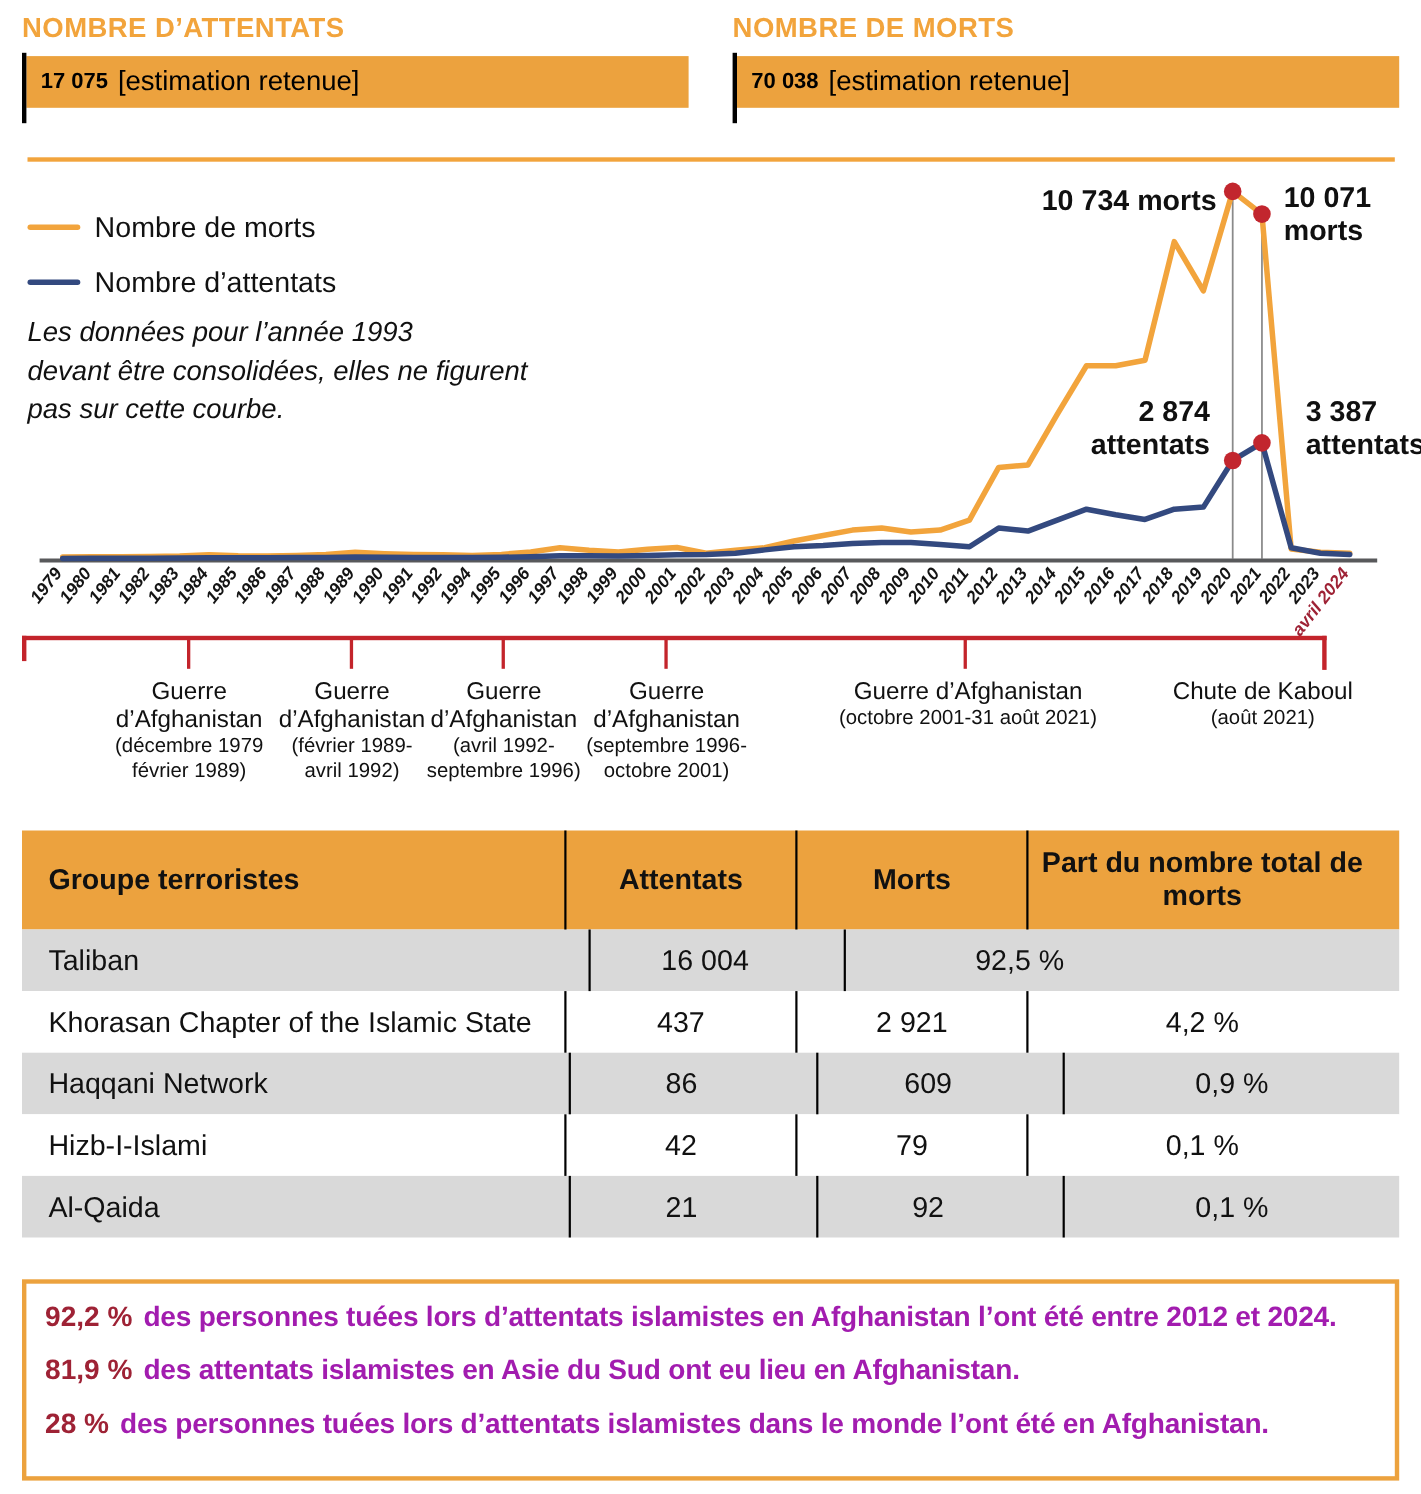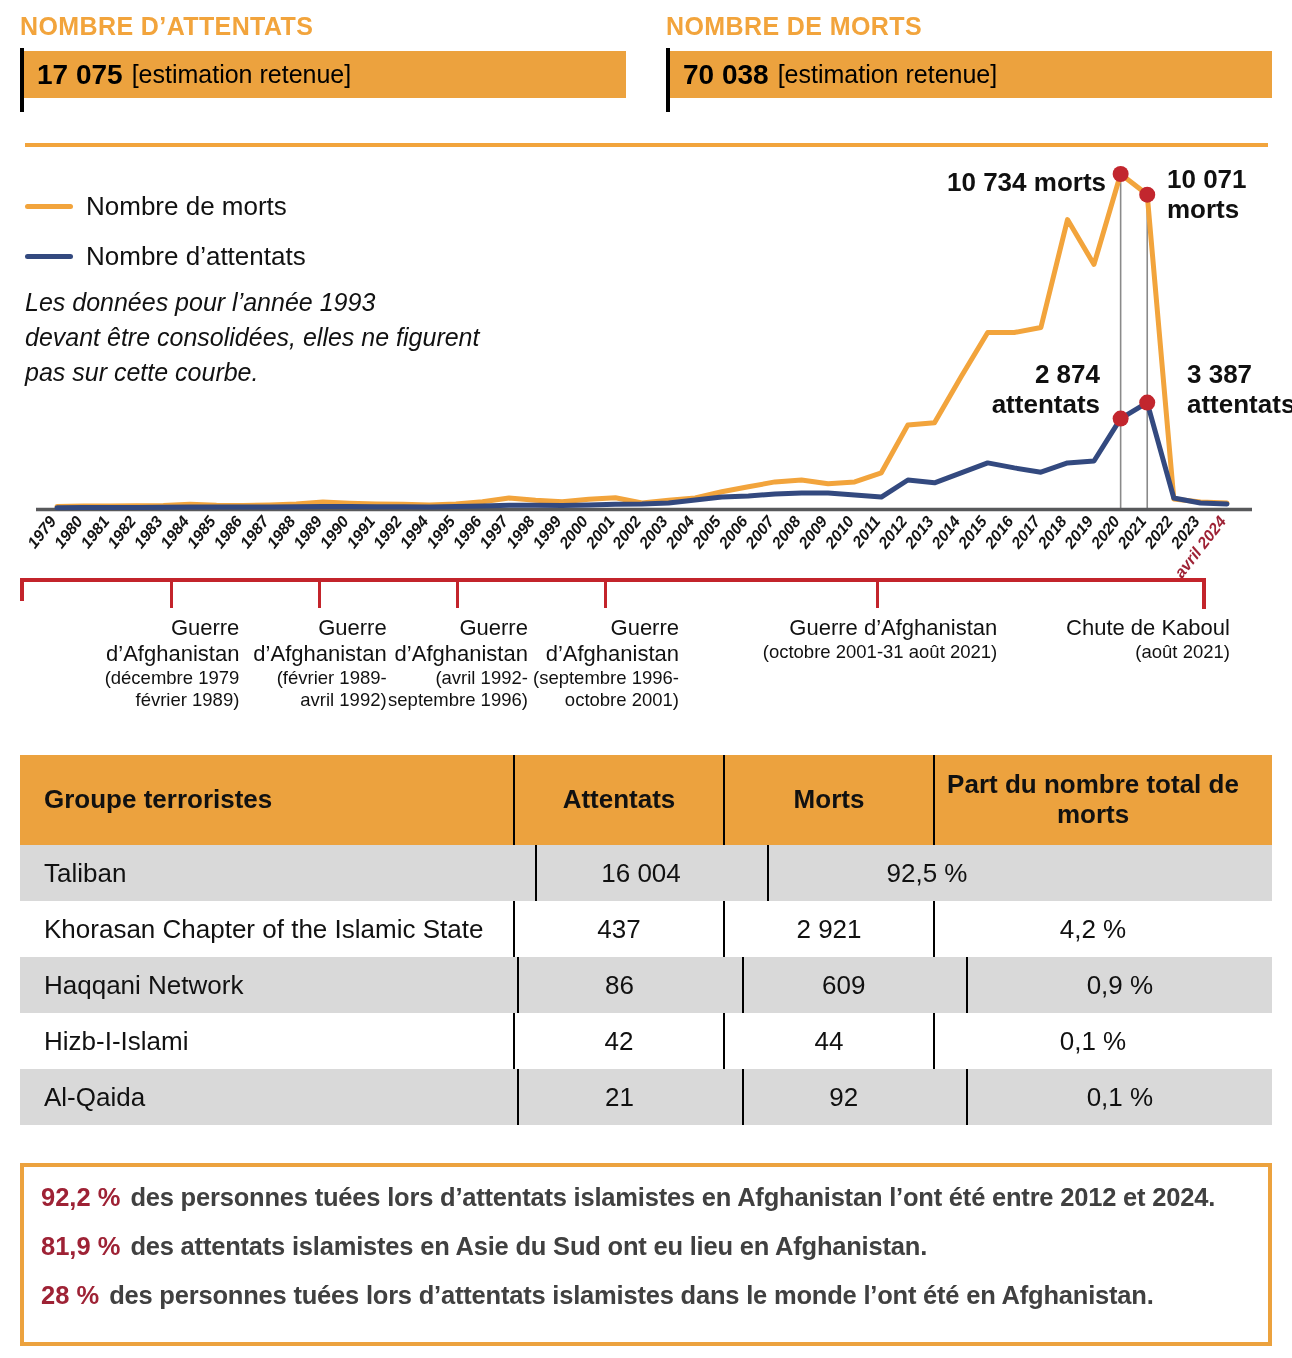--- a/index.html
+++ b/index.html
@@ -5,21 +5,21 @@
   html,body{margin:0;padding:0;background:#fff;}
   body{width:1292px;height:1358px;font-family:"Liberation Sans",sans-serif;color:#111;}
   .page{position:relative;width:1292px;height:1358px;background:#fff;overflow:hidden;}
   *{box-sizing:border-box;}
 
   
   .kpi{position:absolute;top:12px;width:606px;}
   .kpi-title{font-size:25px;font-weight:800;color:#F2A43C;letter-spacing:.4px;}
   .kpi-tick{position:absolute;left:0;top:36px;width:4px;height:64px;background:#000;}
   .kpi-bar{margin-top:10px;margin-left:4px;height:47px;background:#ECA23E;display:flex;align-items:center;padding-left:13px;gap:9px;}
-  .kpi-value{font-size:28px;font-weight:800;color:#000;}
+  .kpi-value{font-size:20px;font-weight:800;color:#000;}
   .kpi-note{font-size:25px;font-weight:400;color:#000;}
 
   .divider{position:absolute;left:25px;top:143px;width:1243px;height:4px;background:#F2A43C;}
 
   
   .legend{position:absolute;left:25px;top:181px;}
   .legend-item{display:flex;align-items:center;gap:13px;height:50px;}
   .swatch{width:48px;height:5px;border-radius:3px;}
   .legend-label{font-size:26px;font-weight:500;}
   .chart-note{position:absolute;left:25px;top:285px;font-size:25px;font-style:italic;font-weight:500;line-height:35px;white-space:pre-line;}
@@ -29,40 +29,40 @@
   .ann{font:600 26px "Liberation Sans",sans-serif;fill:#101010;}
   .yl{font:italic 600 16px "Liberation Sans",sans-serif;fill:#141414;}
   .yl-hl{font:italic 700 16px "Liberation Sans",sans-serif;fill:#9E2235;}
 
   
   .tl-line{position:absolute;left:20px;top:578px;width:1186px;height:3.5px;background:#C3242B;}
   .tl-corner-l{position:absolute;left:20px;top:578px;width:3.5px;height:23px;background:#C3242B;}
   .tl-corner-r{position:absolute;left:1202px;top:578px;width:3.5px;height:31px;background:#C3242B;}
   .tl-tick{position:absolute;top:580px;width:3px;height:28px;background:#C3242B;}
   .tl-labels{position:absolute;left:0;top:615px;width:1292px;height:110px;}
-  .tl-ev{position:absolute;top:0;transform:translateX(-50%);text-align:right;white-space:nowrap;}
+  .tl-ev{position:absolute;top:0;transform:translateX(-50%);text-align:center;white-space:nowrap;}
   .tl-main{font-size:22px;font-weight:500;line-height:26px;}
   .tl-sub{font-size:18.5px;font-weight:500;line-height:22px;}
 
   
   .table{position:absolute;left:20px;top:755px;width:1252px;}
   .thead{display:flex;background:#ECA23E;height:90px;}
   .thcell{display:flex;align-items:center;justify-content:center;text-align:center;font-size:26px;font-weight:700;line-height:1.15;}
   .trow{display:flex;height:56px;background:#fff;}
   .trow.gray{background:#D9D9D9;gap:22px;}
   .tcell{display:flex;align-items:center;justify-content:center;font-size:26px;font-weight:500;}
   .c0{width:493px;justify-content:flex-start;padding-left:24px;}
   .c1{width:210px;}.c2{width:210px;}.c3{width:318px;}
   .bl{border-left:2.5px solid #000;}
 
   
   .stats{position:absolute;left:20px;top:1163px;width:1252px;height:183px;border:4px solid #ECA23E;padding:16px 17px 0 17px;background:#fff;}
   .stat{display:flex;align-items:baseline;gap:10px;margin-bottom:20px;font-size:25.5px;white-space:nowrap;}
   .stat-val{color:#9E2235;font-weight:800;}
-  .stat-text{font-weight:600;letter-spacing:-.2px;color:#404040;}
+  .stat-text{font-weight:600;letter-spacing:-.2px;color:#a21caf;}
 </style>
 </head>
 <body>
 
 <div class="page">
 
   <div class="kpi" style="left:20px;">
     <div class="kpi-title">NOMBRE D’ATTENTATS</div>
     <div class="kpi-tick"></div>
     <div class="kpi-bar">
@@ -224,21 +224,21 @@
         </div>
         <div class="trow gray">
           <div class="tcell c0">Haqqani Network</div>
           <div class="tcell c1 bl">86</div>
           <div class="tcell c2 bl">609</div>
           <div class="tcell c3 bl">0,9 %</div>
         </div>
         <div class="trow">
           <div class="tcell c0">Hizb-I-Islami</div>
           <div class="tcell c1 bl">42</div>
-          <div class="tcell c2 bl">44</div>
+          <div class="tcell c2 bl">79</div>
           <div class="tcell c3 bl">0,1 %</div>
         </div>
         <div class="trow gray">
           <div class="tcell c0">Al-Qaida</div>
           <div class="tcell c1 bl">21</div>
           <div class="tcell c2 bl">92</div>
           <div class="tcell c3 bl">0,1 %</div>
         </div>
       </div>
   </div>

